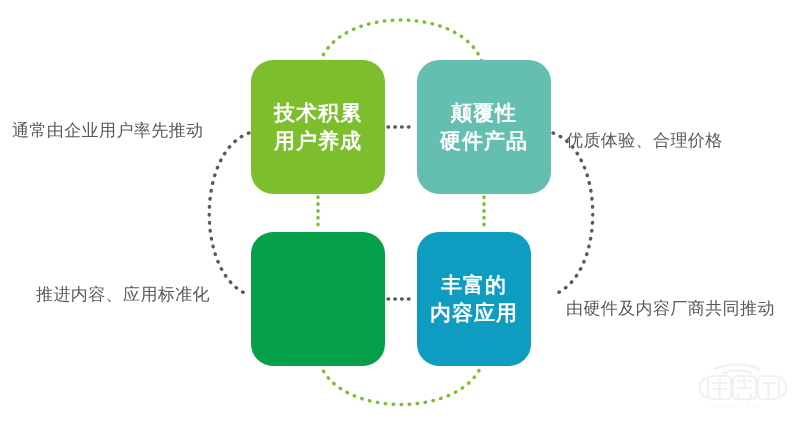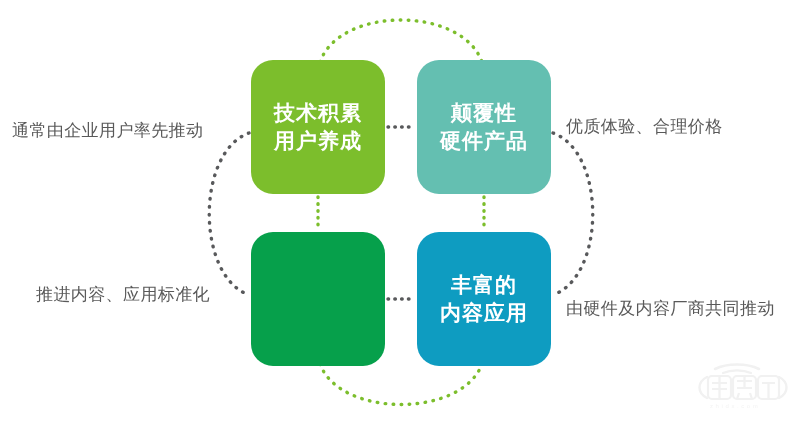--- a/index.html
+++ b/index.html
@@ -38,32 +38,32 @@
     font-size: 21px;
     line-height: 1.33;
     letter-spacing: 1px;
     text-align: center;
   }
   .node .line { display: block; white-space: nowrap; }
 
   #node-tech      { left: 251px; top: 60px;  width: 134px; height: 134px; background: #7CBE2C; }
   #node-hardware  { left: 417px; top: 60px;  width: 134px; height: 134px; background: #64BFB1; }
   #node-os        { left: 251px; top: 232px; width: 134px; height: 134px; background: #06A04B; }
-  #node-content   { left: 417px; top: 232px; width: 134px; height: 134px; background: #0E9CC1; }
+  #node-content   { left: 417px; top: 232px; width: 114px; height: 134px; background: #0E9CC1; }
 
   .side-label {
     position: absolute;
     font-size: 17px;
     color: #595959;
     white-space: nowrap;
     letter-spacing: 0.4px;
   }
   #label-tech     { left: 12px;  top: 119px; }
   #label-os       { left: 36px;  top: 283px; }
-  #label-hardware { left: 566px; top: 115px; }
+  #label-hardware { left: 566px; top: 129px; }
   #label-content  { left: 566px; top: 283px; margin-top: 14px; }
 
   #watermark {
     position: absolute;
     left: 693px;
     top: 362px;
     width: 100px;
     height: 48px;
     opacity: 1;
   }

